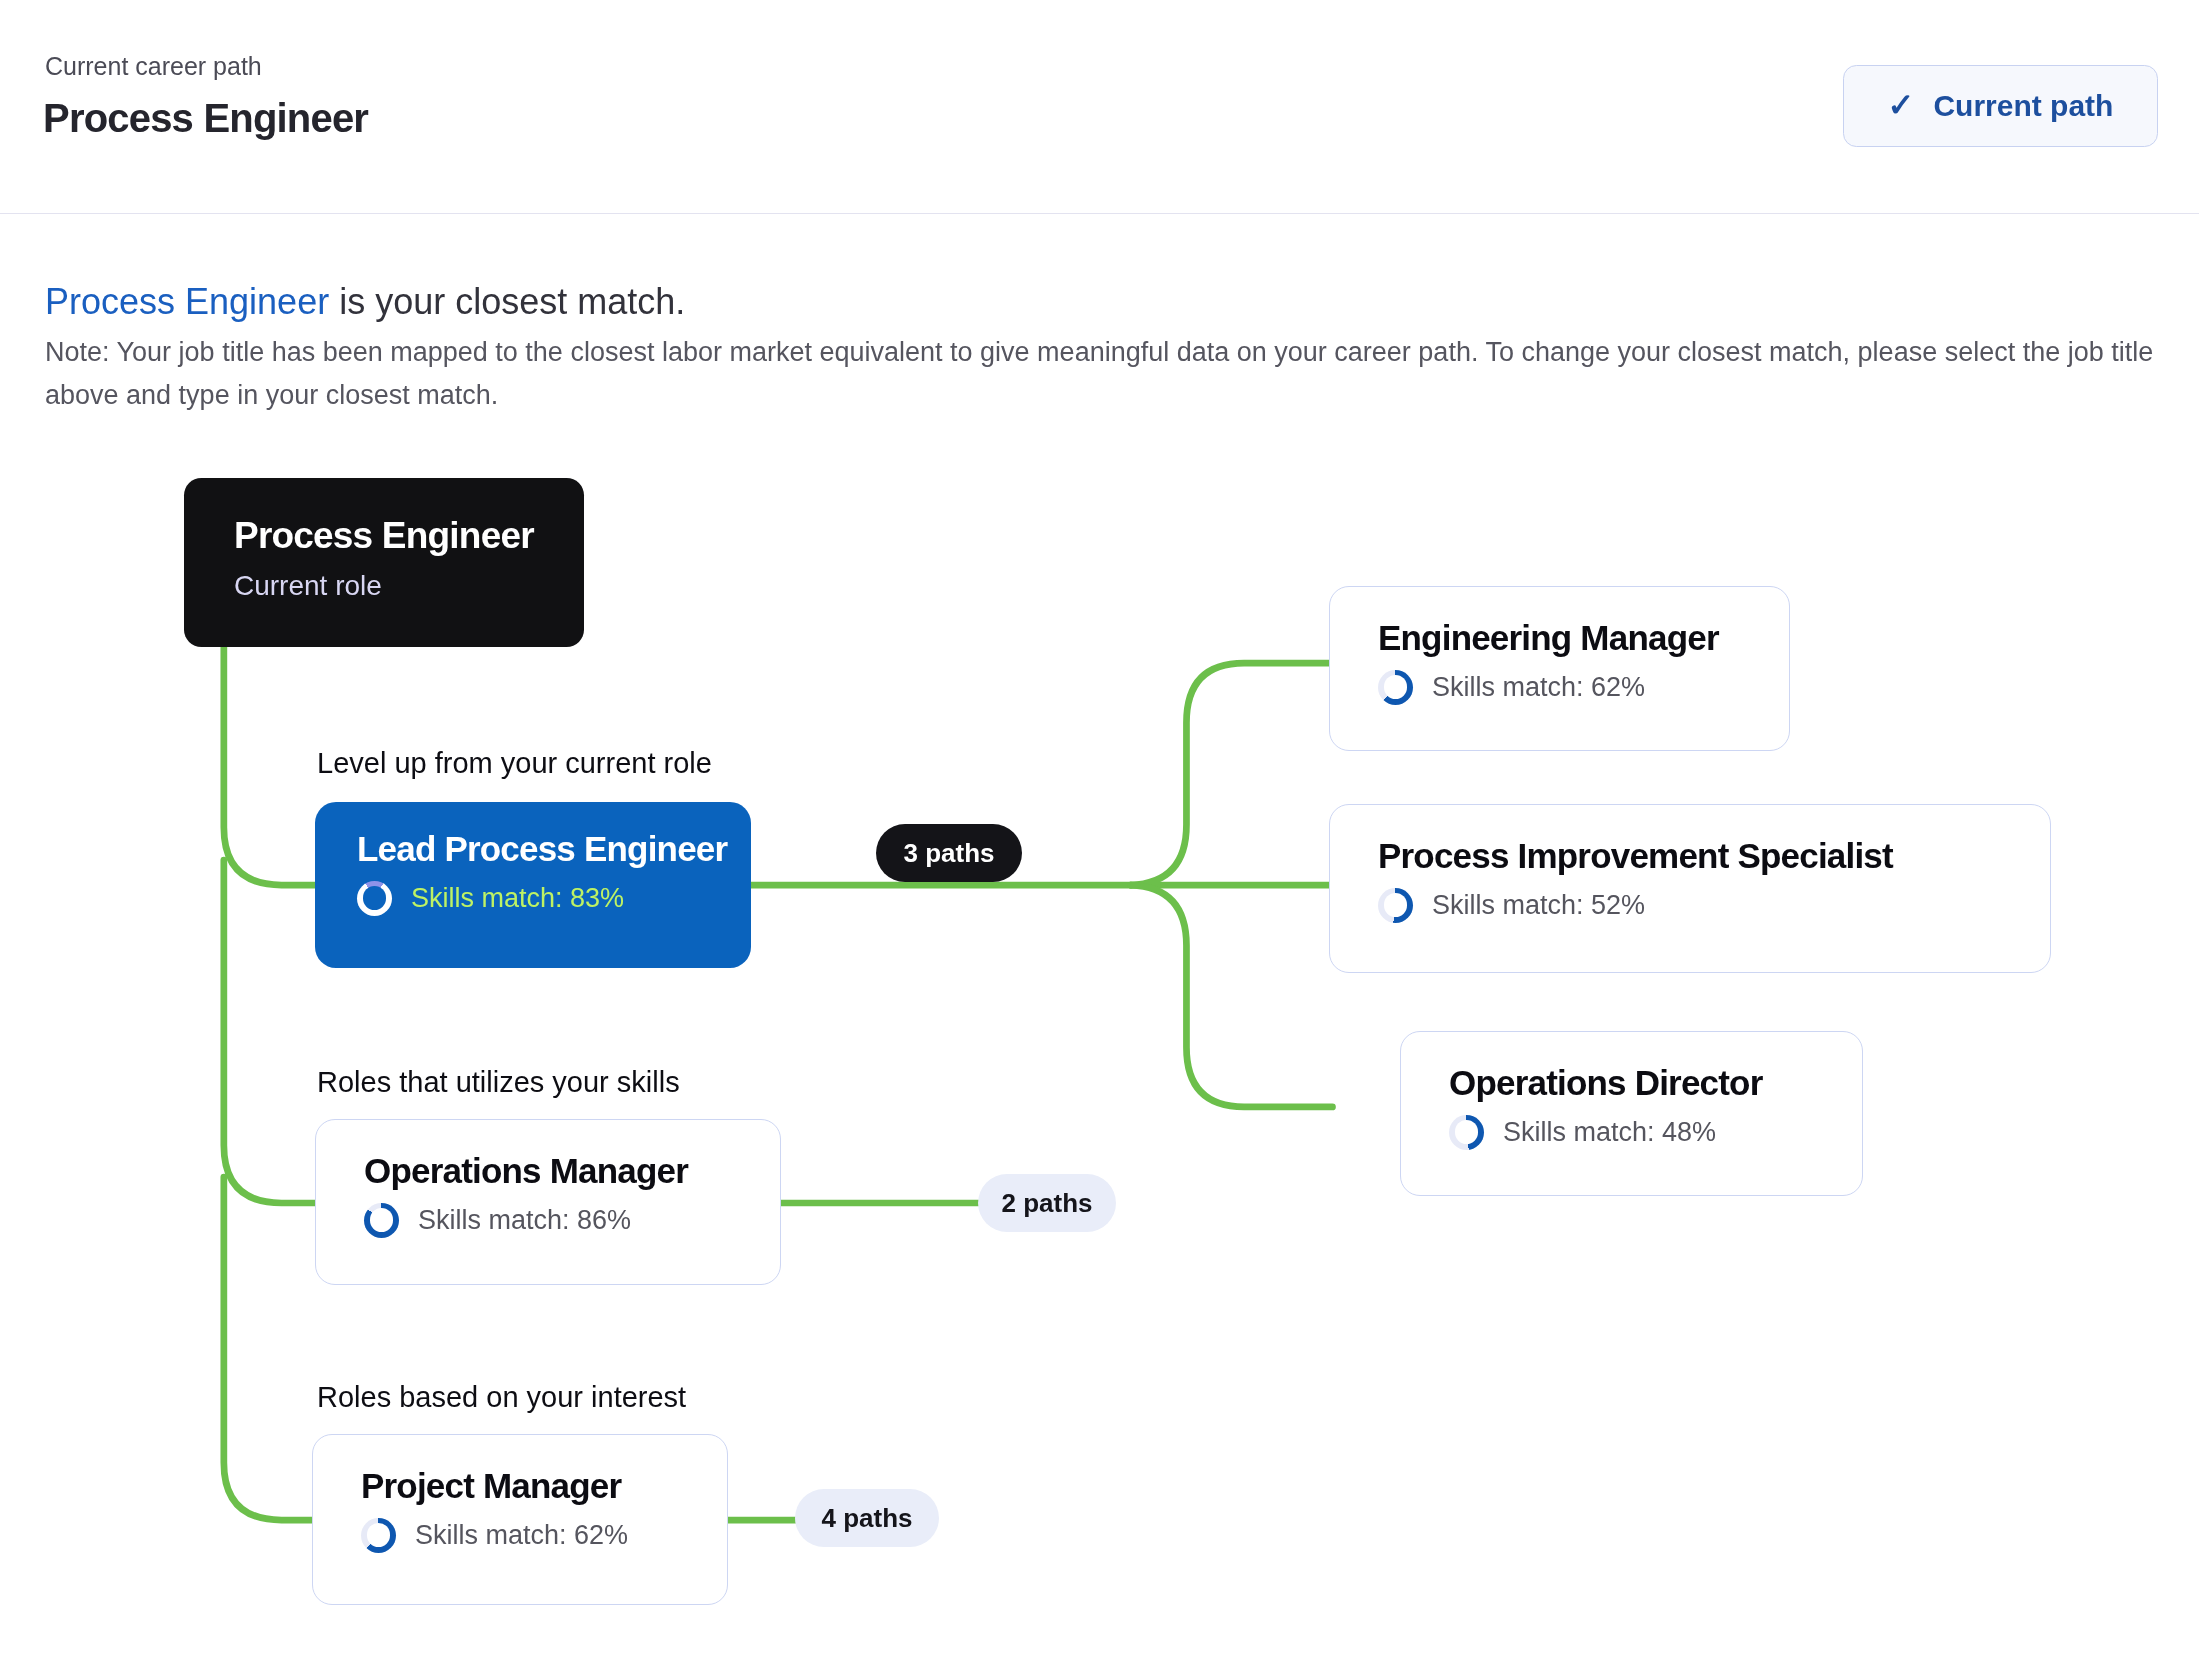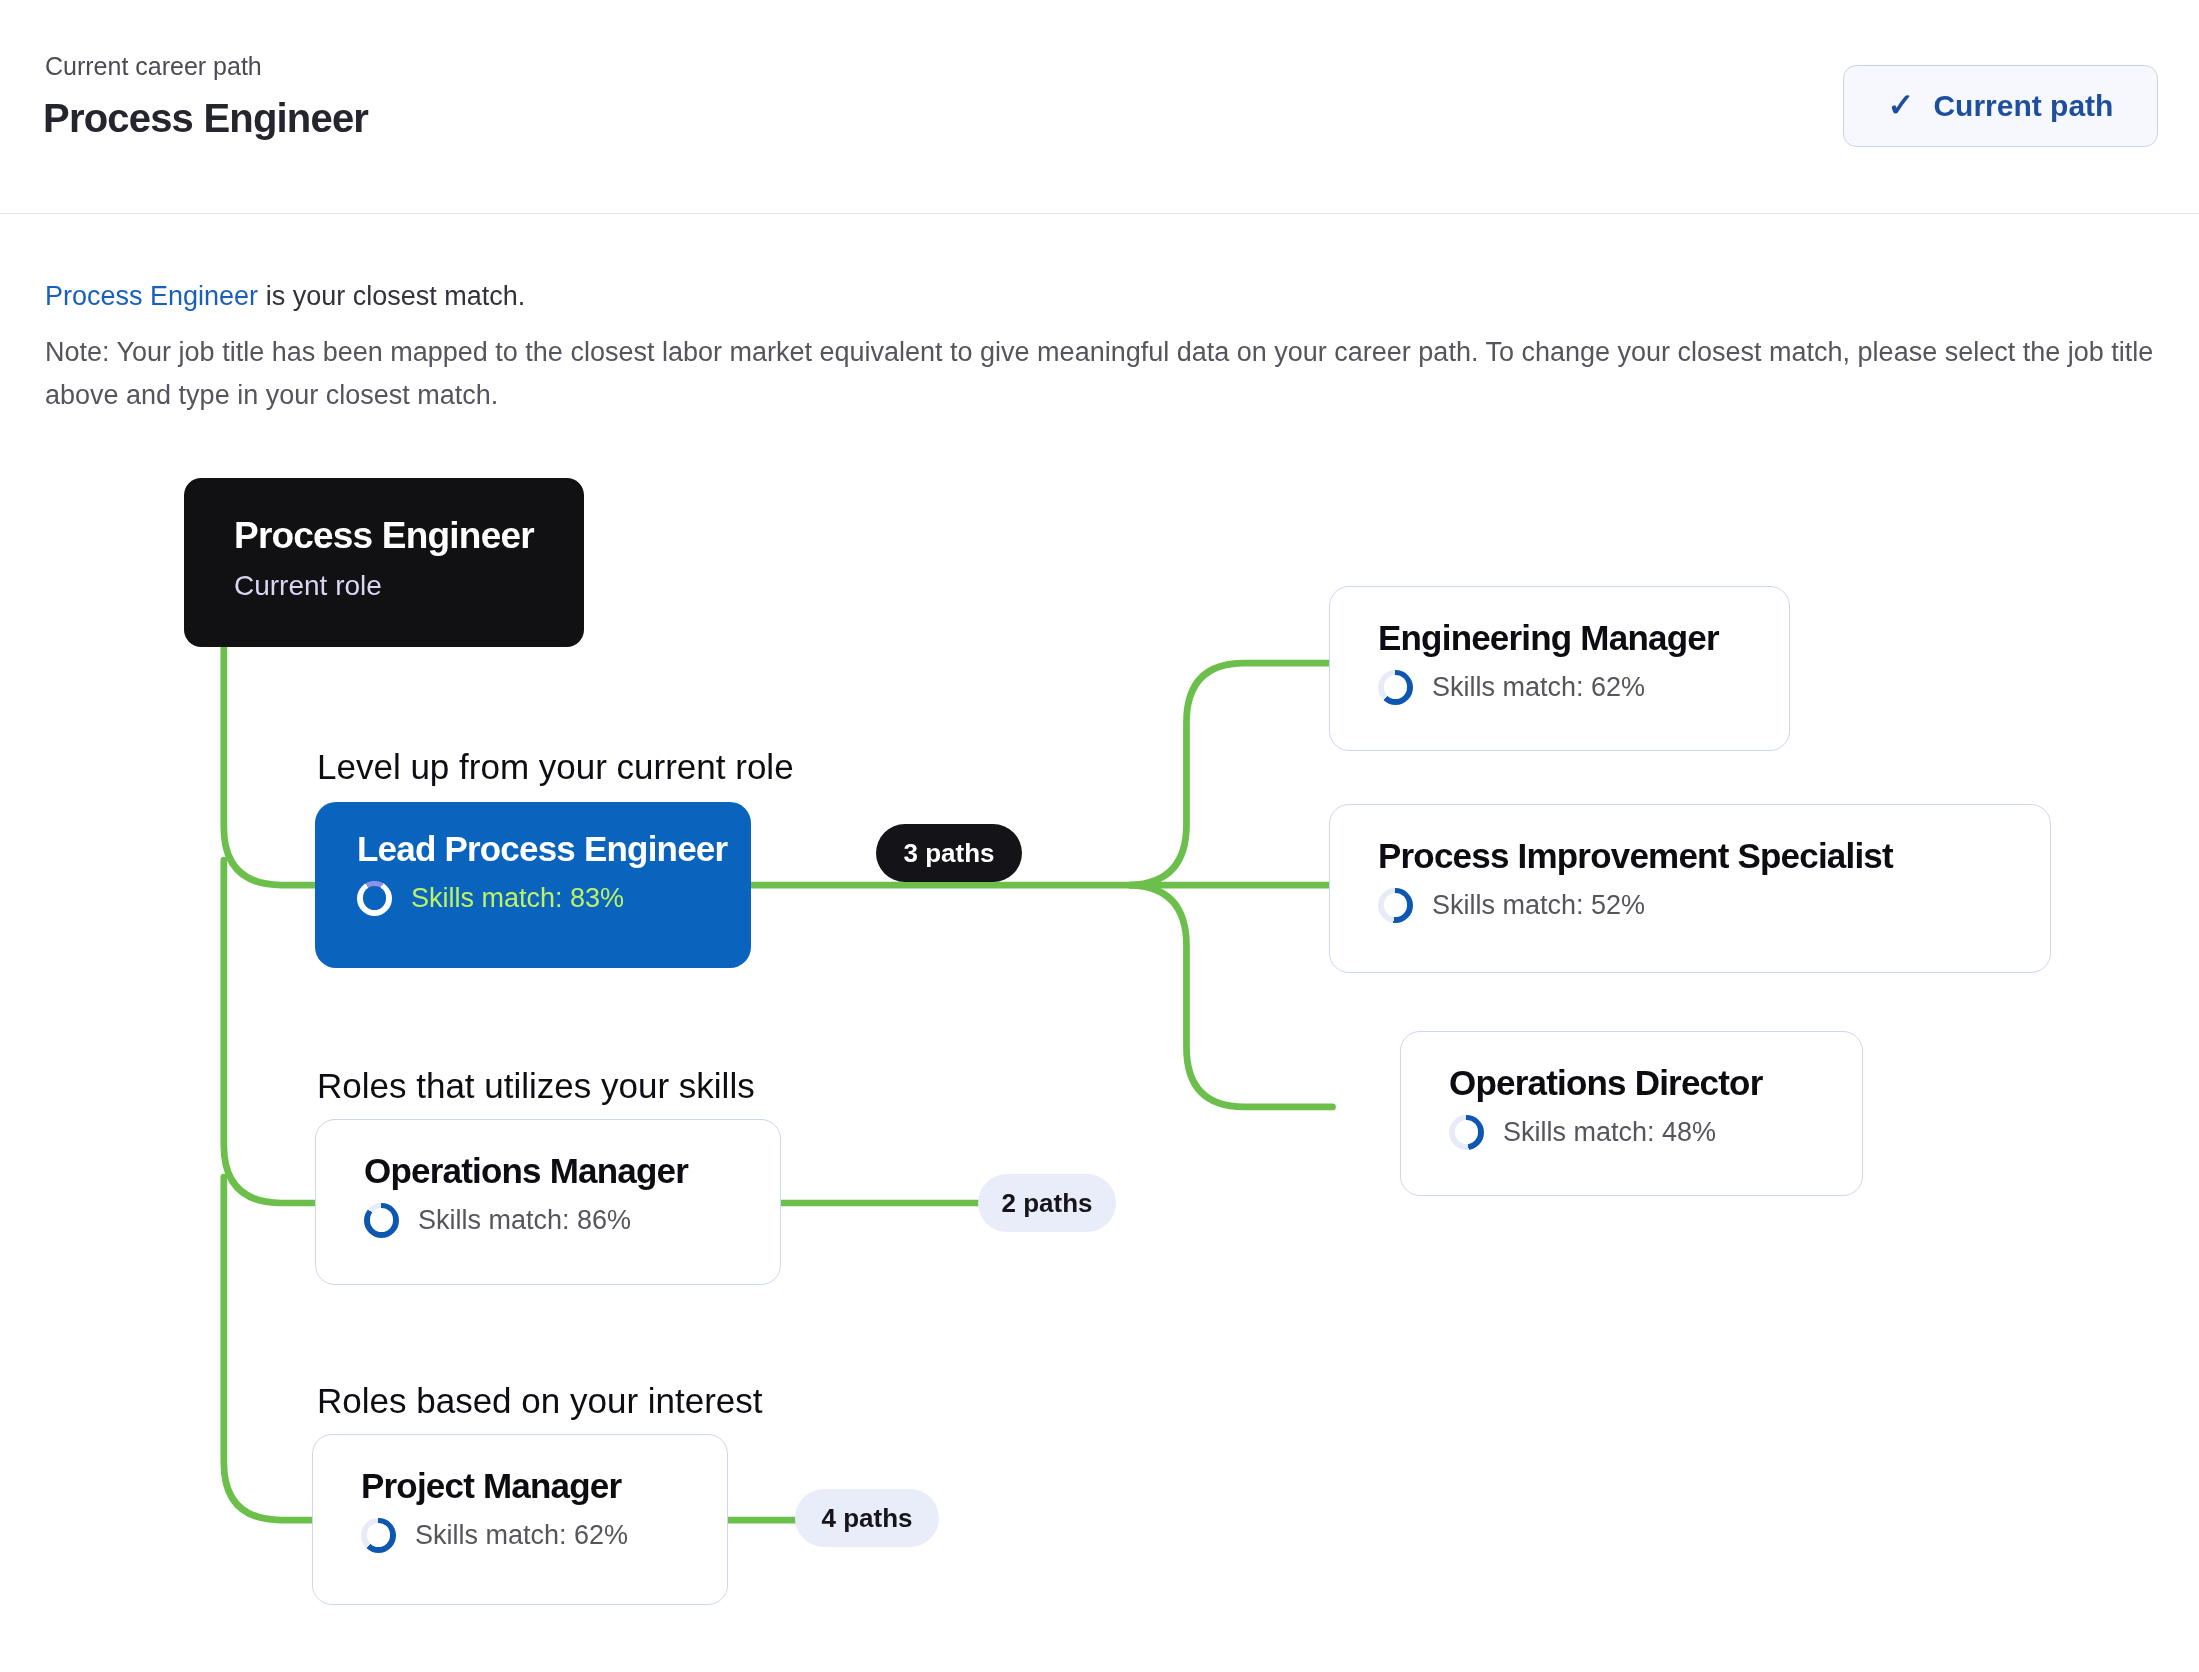--- a/index.html
+++ b/index.html
@@ -14,39 +14,39 @@
   .page-title { position:absolute; left:43px; top:96px; font-size:40px; font-weight:700;
                 color:#25252d; letter-spacing:-0.8px; }
   .current-path-btn { position:absolute; left:1843px; top:65px; width:315px; height:82px;
                       display:flex; align-items:center; justify-content:center; gap:19px;
                       background:#f6f8fd; border:1.9px solid #c8d2f1; border-radius:13.4px;
                       color:#1d4f9e; font-size:30px; font-weight:700; cursor:pointer;
                       font-family:"Liberation Sans", sans-serif; }
   .check-icon { font-size:32px; font-weight:700; line-height:1; transform:translateY(-1px); }
 
   
-  .match-line { position:absolute; left:45px; top:281px; font-size:27px; color:#32323b; }
+  .match-line { position:absolute; left:45px; top:281px; font-size:36px; color:#32323b; }
   .match-link { color:#1a5fc0; text-decoration:none; cursor:pointer; }
   .note { position:absolute; left:45px; top:331px; width:2125px; font-size:27px;
           line-height:43px; color:#55555f; }
 
   
   .connectors { position:absolute; left:0; top:0; pointer-events:none; z-index:1; }
   .connectors path { fill:none; stroke:#6cbf4b; stroke-width:7; stroke-linecap:round; }
 
   
   .node { position:absolute; z-index:2; }
   .node-title { font-weight:700; letter-spacing:-0.8px; }
 
   .node-current { left:184px; top:478px; width:400px; height:169px; background:#111113;
                   border-radius:17.3px; padding:37px 0 0 50px; }
   .node-current .node-title { font-size:37px; color:#ffffff; }
   .node-subtitle { font-size:28px; color:#d8d6f2; margin-top:13.4px; }
 
-  .section-label { position:absolute; z-index:2; font-size:35px; color:#0d0d13; }
+  .section-label { position:absolute; z-index:2; font-size:29px; color:#0d0d13; }
 
   .node-primary { background:#0a63bd; border-radius:21px; padding:27px 0 0 42px; cursor:pointer; }
   .node-primary .node-title { font-size:35px; color:#ffffff; }
   .node-primary { --fill:#ffffff; --rest:#8e93e9; --hole:#0a63bd; --from:30deg; }
   .node-primary .skills-text { color:#bef264; }
 
   .node-card { background:#ffffff; border:1.9px solid #cdd6f3; border-radius:20px;
                padding:31px 0 0 48px; cursor:pointer; }
   .node-card .node-title { font-size:35px; color:#0c0c12; }
   .node-card { --fill:#0e57b0; --rest:#e7eaf7; --hole:#ffffff; }

